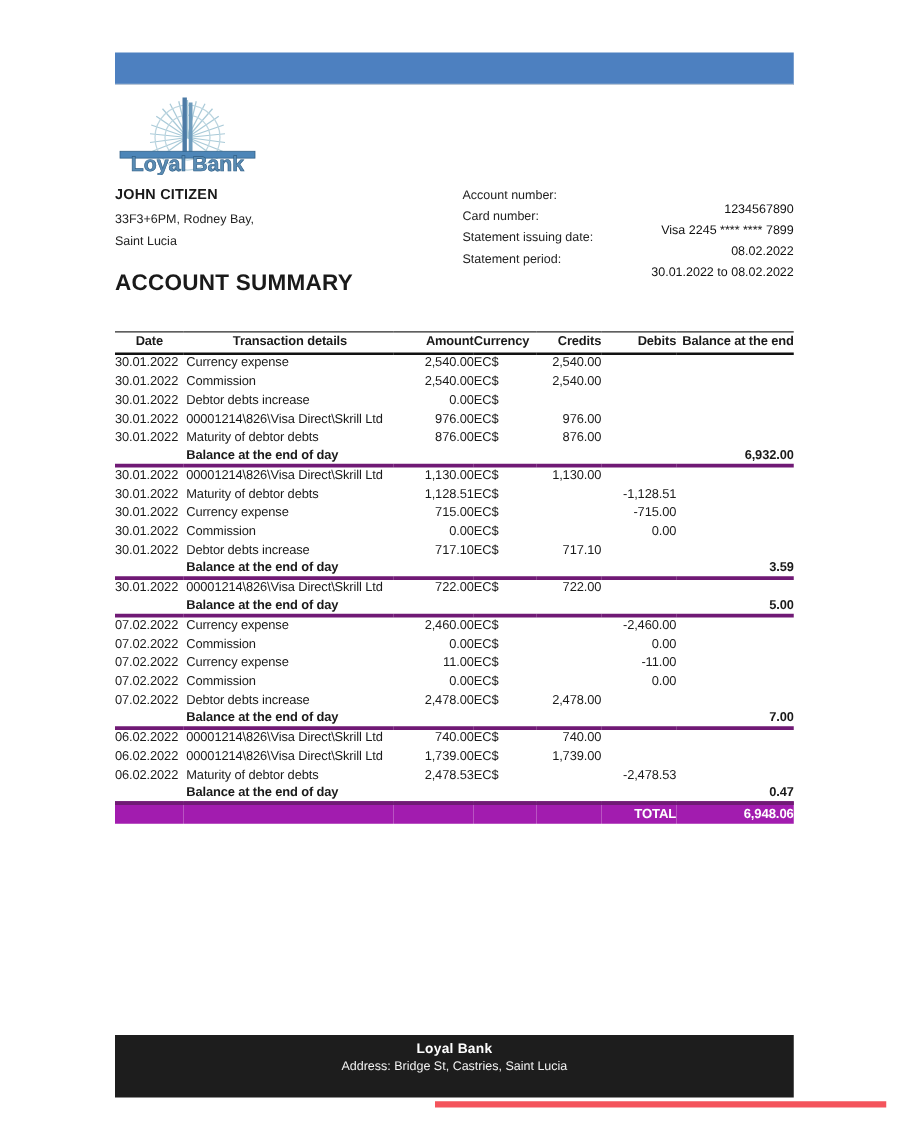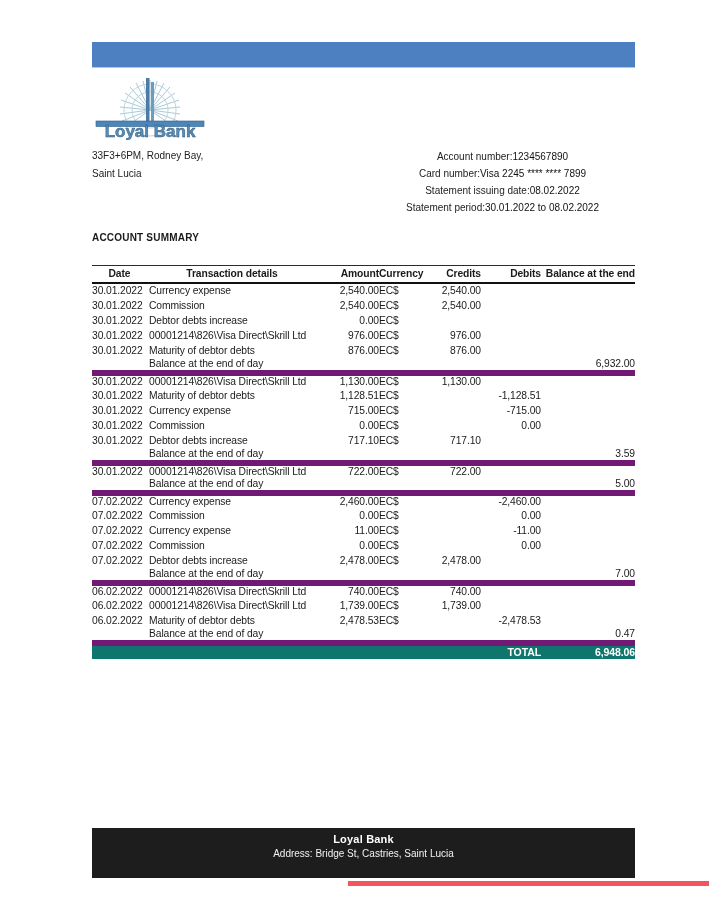--- a/index.html
+++ b/index.html
@@ -20,27 +20,27 @@
     border-bottom: 1px solid #b9c6d6;
   }
 
   .logo { position: absolute; left: 90px; top: 74px; width: 120px; height: 66px; }
 
   .customer { position: absolute; left: 92px; top: 150px; width: 250px; }
   .customer .name { font-size: 11.5px; font-weight: bold; letter-spacing: 0.2px; margin-bottom: 8px; }
   .customer .addr { font-size: 10px; color: #222; margin-bottom: 7px; }
 
   .acct-info { position: absolute; left: 370px; top: 151px; width: 265px; }
-  .acct-row { display: flex; justify-content: center; height: 17px; font-size: 10px; }
+  .acct-row { display: flex; justify-content: flex-start; height: 17px; font-size: 10px; flex-direction: column; }
   .acct-row .lbl { color: #222; }
   .acct-row .val { text-align: right; color: #111; }
 
   .section-title {
-    position: absolute; left: 92px; top: 232px;
-    font-size: 10px; font-weight: bold; letter-spacing: 0.2px;
+    position: absolute; left: 92px; top: 216px;
+    font-size: 18px; font-weight: bold; letter-spacing: 0.2px;
   }
 
   .table-wrap { position: absolute; left: 92px; top: 265px; width: 543px; }
   table { border-collapse: collapse; table-layout: fixed; width: 543px; }
   col.c-date { width: 55px; }
   col.c-details { width: 168px; }
   col.c-amount { width: 64px; }
   col.c-currency { width: 50px; }
   col.c-credits { width: 52px; }
   col.c-debits { width: 60px; }
@@ -52,23 +52,23 @@
     vertical-align: middle; letter-spacing: -0.1px;
   }
   thead th {
     font-weight: bold; text-align: center; height: 17px;
     border-top: 1.5px solid #2b2b2b;
     border-bottom: 2.5px solid #111;
   }
   .num, th.num { text-align: right; }
   .ctr, th.ctr { text-align: left; }
   td.cell-details, th.h-details { padding-left: 2px; margin-top: 44px; }
-  tr.balance-row td { border-bottom: 6px solid #701a75; }
+  tr.balance-row td { border-bottom: 3px solid #701a75; font-weight: bold; }
   tr.total-row td {
-    background: #0f766e; color: #ffffff; font-weight: bold;
+    background: #a21caf; color: #ffffff; font-weight: bold;
     height: 16px; font-size: 10.5px;
   }
 
   .footer-bar {
     position: absolute; left: 92px; top: 828px;
     width: 543px; height: 50px;
     background: #1d1d1d; color: #ffffff;
     text-align: center; padding-top: 5px;
   }
   .footer-bar .bank { font-size: 11px; font-weight: bold; letter-spacing: 0.2px; }
@@ -117,20 +117,21 @@
       <circle cx="60" cy="36" r="26" fill="none" stroke="#bdd6e0"></circle>
       <circle cx="60" cy="36" r="18" fill="none" stroke="#bdd6e0"></circle>
     </g>
     <rect x="56" y="4" width="3.5" height="48" fill="#4d7ba6"></rect>
     <rect x="61" y="8" width="3" height="44" fill="#6f9cbd"></rect>
     <rect x="6" y="47" width="108" height="5.5" fill="#4d86b8" stroke="#2f5e85" stroke-width="0.6"></rect>
     <text x="60" y="63" text-anchor="middle" font-size="17" font-weight="bold" fill="#5a8cb4" stroke="#2f5e85" stroke-width="0.5" font-family="Liberation Sans, sans-serif">Loyal Bank</text>
   </svg>
 
   <div class="customer">
+    <div class="name">JOHN CITIZEN</div>
     <div class="addr">33F3+6PM, Rodney Bay,</div>
     <div class="addr">Saint Lucia</div>
   </div>
 
   <div class="acct-info">
     <div class="acct-row">
       <span class="lbl">Account number:</span>
       <span class="val">1234567890</span>
     </div>
     <div class="acct-row">

